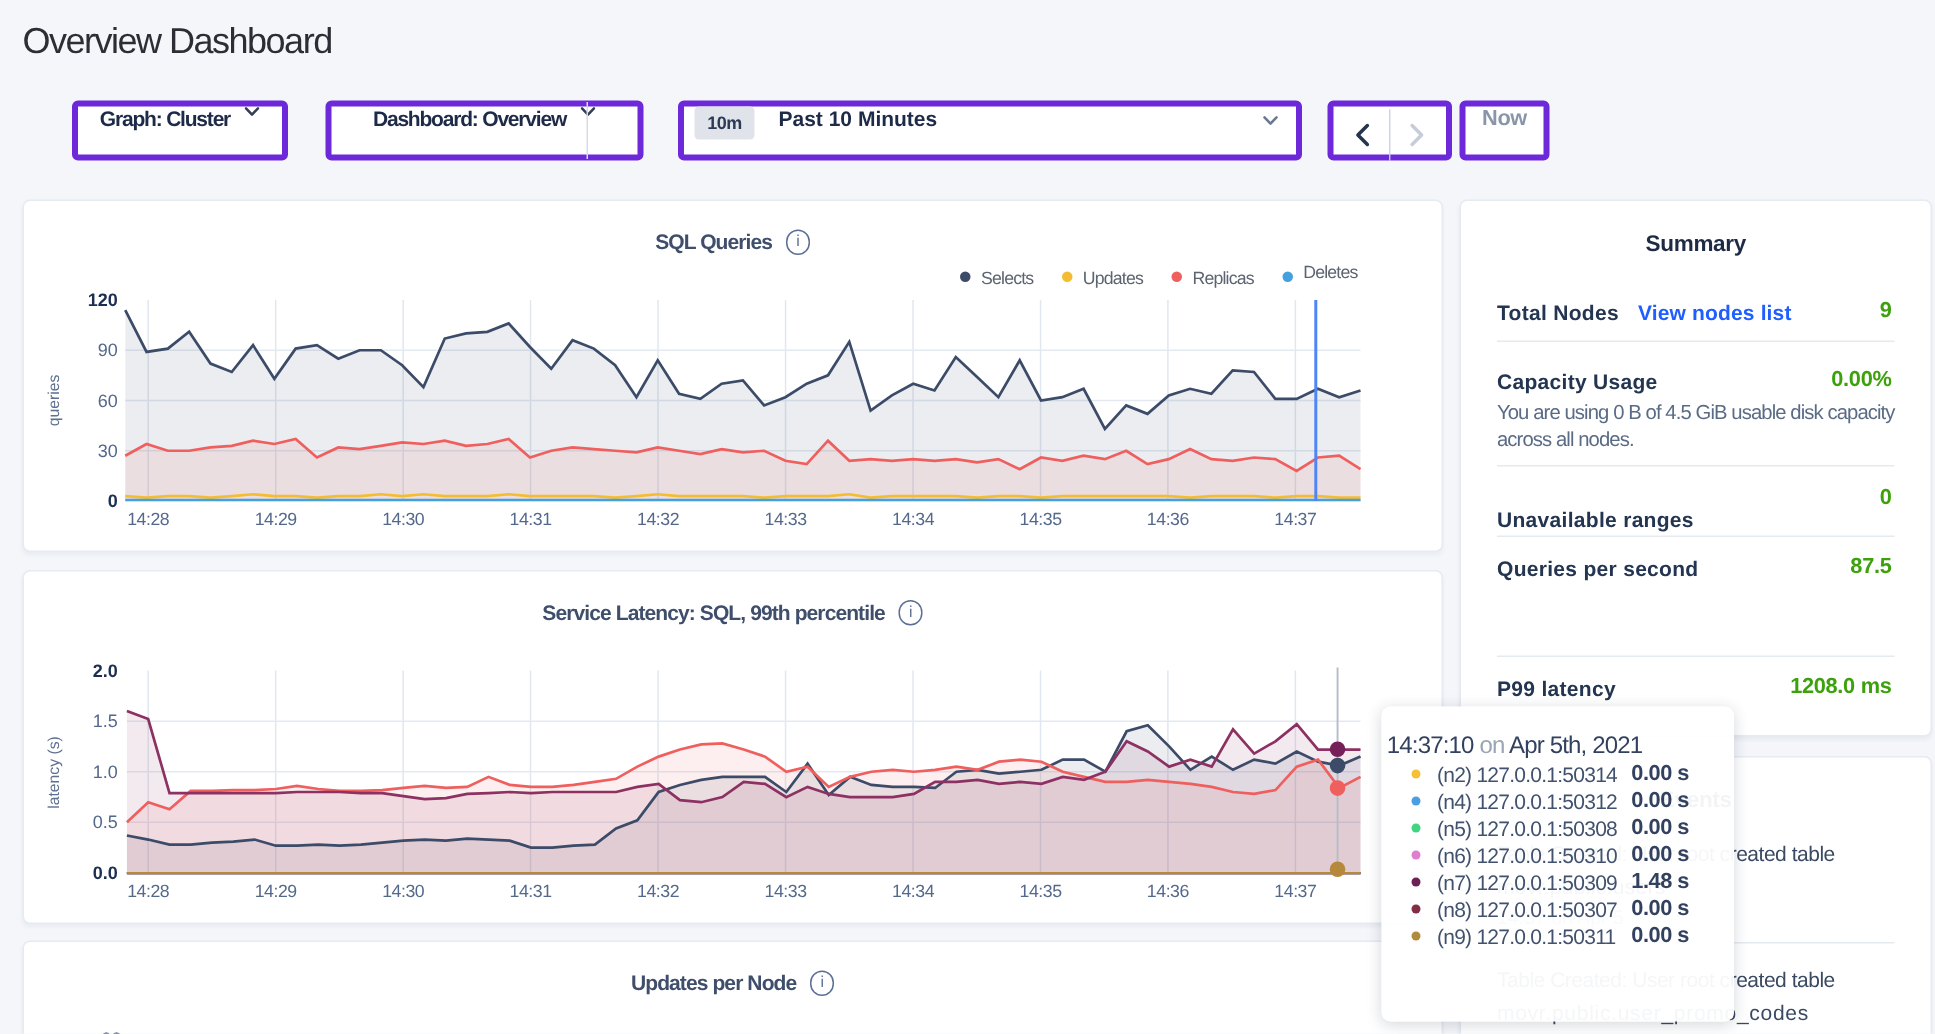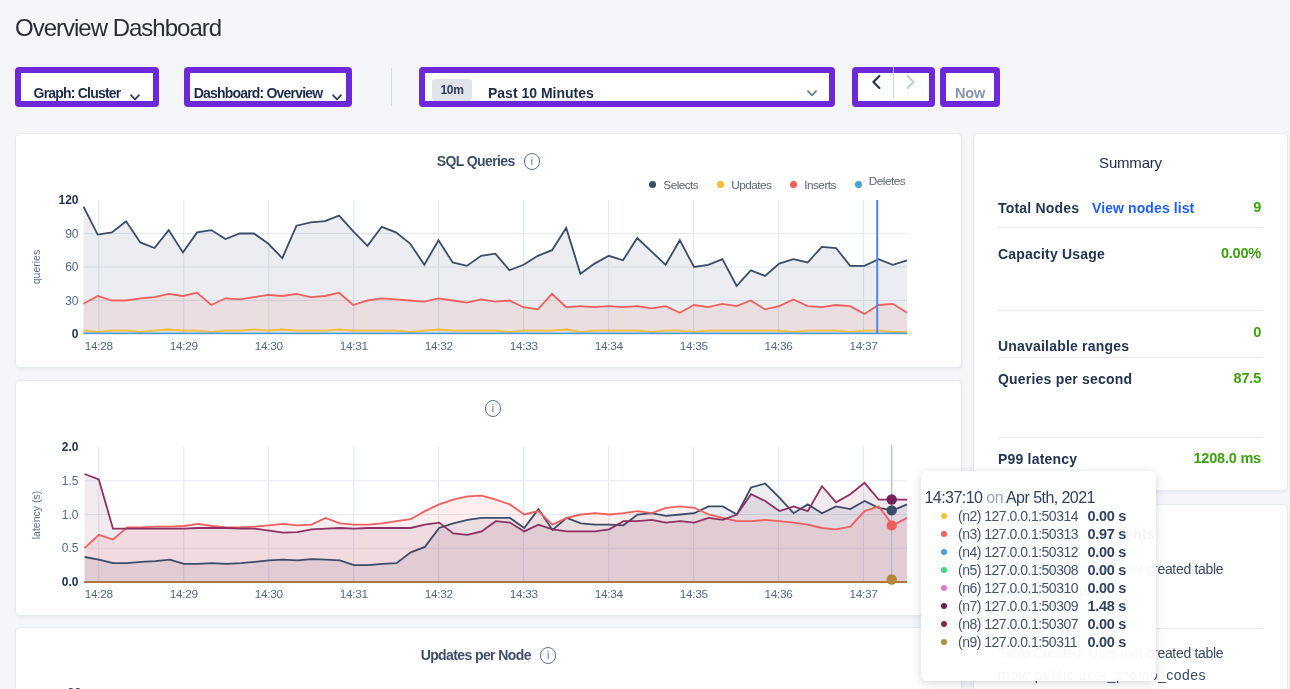--- a/index.html
+++ b/index.html
@@ -1,38 +1,38 @@
 <!DOCTYPE html>
 <html><head><meta charset="utf-8"><style>
 * { margin:0; padding:0; box-sizing:border-box; }
 body { width:1290px; height:689px; background:#f4f6fa; overflow:hidden; position:relative;
        font-family:"Liberation Sans", sans-serif; }
 .card { position:absolute; background:#fff; border:1px solid #e6eaf1; border-radius:5px;
         box-shadow:0 2px 3px rgba(50,70,100,0.06); }
-.btn { position:absolute; height:40px; background:#fff; border:6px solid #6d28d9; border-radius:4px;
-       display:flex; align-items:flex-end; justify-content:center; }
+.btn { position:absolute; height:40px; background:#fff; border:4px solid #6d28d9; border-radius:4px;
+       display:flex; align-items:flex-start; justify-content:center;margin-left:33px; }
 .btxt { font-size:14px; font-weight:700; color:#1e2b48; letter-spacing:-0.8px; }
 .ct { position:absolute; width:100%; display:flex; align-items:center; justify-content:center; font-size:14px; font-weight:700;
       color:#3f4e6b; letter-spacing:-0.6px; }
 .ci { width:16.5px; height:16.5px; border:1.3px solid #5b6f96; border-radius:50%; color:#5b6f96;
       font-size:10.5px; line-height:14px; font-weight:400; letter-spacing:0; text-align:center; margin-left:9px; flex:none; }
 .sumlbl { font-size:14px; font-weight:700; color:#233550; letter-spacing:0.2px; }
 .green { position:absolute; right:26px; font-size:14.5px; font-weight:700; color:#3da10c; letter-spacing:-0.2px; }
 .desc { position:absolute; left:24px; font-size:13.5px; color:#5a6b85; letter-spacing:-0.6px; line-height:17.5px; white-space:nowrap; }
 </style></head>
 <body>
 <div style="position:absolute;left:15px;top:14px;font-size:24px;color:#2b2e34;letter-spacing:-1px">Overview Dashboard</div>
 
 <div class="btn" style="left:15px;top:67px;width:144px">
     <span class="btxt">Graph: Cluster</span>
     <svg width="10" height="7" viewBox="0 0 10 7" style="margin-left:10px">
       <path d="M1 1.2 L5 5.4 L9 1.2" fill="none" stroke="#333f55" stroke-width="1.7" stroke-linecap="round" stroke-linejoin="round"></path>
     </svg>
   </div>
-<div class="btn" style="left:184px;top:67px;width:168px">
+<div class="btn" style="left:184px;top:67px;width:212px">
     <span class="btxt">Dashboard: Overview</span>
     <svg width="10" height="7" viewBox="0 0 10 7" style="margin-left:10px">
       <path d="M1 1.2 L5 5.4 L9 1.2" fill="none" stroke="#333f55" stroke-width="1.7" stroke-linecap="round" stroke-linejoin="round"></path>
     </svg>
   </div>
 <div style="position:absolute;left:391px;top:68px;width:1px;height:38px;background:#d6dce6"></div>
 
 <div class="btn" style="left:419px;top:67px;width:416px;justify-content:flex-start">
   <span style="margin-left:7px;background:#e0e4ea;border-radius:3px;width:40px;height:22px;display:inline-flex;align-items:center;justify-content:center;font-size:12px;font-weight:700;color:#2b3a55;letter-spacing:-0.3px">10m</span>
   <span class="btxt" style="margin-left:16px;letter-spacing:0">Past 10 Minutes</span>
@@ -57,21 +57,21 @@
       <span class="ci">i</span>
     </div>
   <div style="position:absolute;right:56px;top:40px"><span style="display:inline-flex;align-items:center;margin-left:19px">
         <span style="width:7px;height:7px;border-radius:50%;background:#3c4b68;margin-right:7px"></span>
         <span style="font-size:11.8px;color:#5c6470;letter-spacing:-0.55px">Selects</span>
       </span><span style="display:inline-flex;align-items:center;margin-left:19px">
         <span style="width:7px;height:7px;border-radius:50%;background:#f4bd31;margin-right:7px"></span>
         <span style="font-size:11.8px;color:#5c6470;letter-spacing:-0.55px">Updates</span>
       </span><span style="display:inline-flex;align-items:center;margin-left:19px">
         <span style="width:7px;height:7px;border-radius:50%;background:#ef5f5e;margin-right:7px"></span>
-        <span style="font-size:11.8px;color:#5c6470;letter-spacing:-0.55px">Inserts</span>
+        <span style="font-size:11.8px;color:#5c6470;letter-spacing:-0.55px">Replicas</span>
       </span><span style="display:inline-flex;align-items:flex-end;margin-left:19px">
         <span style="width:7px;height:7px;border-radius:50%;background:#45a1dd;margin-right:7px"></span>
         <span style="font-size:11.8px;color:#5c6470;letter-spacing:-0.55px">Deletes</span>
       </span></div>
   <svg width="945" height="233" viewBox="0 0 945 233" style="position:absolute;left:0;top:0">
       <line x1="82.8" y1="66.0" x2="82.8" y2="200.0" stroke="#e1e7f0" stroke-width="1"></line>
       <line x1="167.8" y1="66.0" x2="167.8" y2="200.0" stroke="#e1e7f0" stroke-width="1"></line>
       <line x1="252.8" y1="66.0" x2="252.8" y2="200.0" stroke="#e1e7f0" stroke-width="1"></line>
       <line x1="337.7" y1="66.0" x2="337.7" y2="200.0" stroke="#e1e7f0" stroke-width="1"></line>
       <line x1="422.7" y1="66.0" x2="422.7" y2="200.0" stroke="#e1e7f0" stroke-width="1"></line>
@@ -105,20 +105,21 @@
       <text x="592.7" y="216" text-anchor="middle" font-size="11.8" letter-spacing="-0.3" fill="#54688c">14:34</text>
       <text x="677.7" y="216" text-anchor="middle" font-size="11.8" letter-spacing="-0.3" fill="#54688c">14:35</text>
       <text x="762.6" y="216" text-anchor="middle" font-size="11.8" letter-spacing="-0.3" fill="#54688c">14:36</text>
       <text x="847.6" y="216" text-anchor="middle" font-size="11.8" letter-spacing="-0.3" fill="#54688c">14:37</text>
       <text x="23.5" y="133" text-anchor="middle" font-size="10.5" fill="#5e7290" transform="rotate(-90 23.5 133)">queries</text>
     </svg>
 </div>
 
 <div class="card" style="left:15px;top:380px;width:947px;height:236px">
   <div class="ct" style="top:19px">
+      <span>Service Latency: SQL, 99th percentile</span>
       <span class="ci">i</span>
     </div>
   <svg width="945" height="234" viewBox="0 0 945 234" style="position:absolute;left:0;top:0">
       <line x1="82.8" y1="66.0" x2="82.8" y2="201.0" stroke="#e1e7f0" stroke-width="1"></line>
       <line x1="167.8" y1="66.0" x2="167.8" y2="201.0" stroke="#e1e7f0" stroke-width="1"></line>
       <line x1="252.8" y1="66.0" x2="252.8" y2="201.0" stroke="#e1e7f0" stroke-width="1"></line>
       <line x1="337.7" y1="66.0" x2="337.7" y2="201.0" stroke="#e1e7f0" stroke-width="1"></line>
       <line x1="422.7" y1="66.0" x2="422.7" y2="201.0" stroke="#e1e7f0" stroke-width="1"></line>
       <line x1="507.7" y1="66.0" x2="507.7" y2="201.0" stroke="#e1e7f0" stroke-width="1"></line>
       <line x1="592.7" y1="66.0" x2="592.7" y2="201.0" stroke="#e1e7f0" stroke-width="1"></line>
@@ -166,27 +167,28 @@
 
 <div class="card" style="left:15px;top:627px;width:947px;height:180px">
   <div class="ct" style="top:19px">
       <span>Updates per Node</span>
       <span class="ci">i</span>
     </div>
   <div style="position:absolute;left:51px;top:57px;font-size:13px;font-weight:700;color:#1c2e52">60</div>
 </div>
 
 <div class="card" style="left:973px;top:133px;width:315px;height:358px">
-  <div style="position:absolute;top:20px;width:100%;text-align:center;font-size:15px;font-weight:400;color:#1f2b45;letter-spacing:-0.2px">Summary</div>
+  <div style="position:absolute;top:20px;width:100%;text-align:center;font-size:15px;font-weight:700;color:#1f2b45;letter-spacing:-0.2px">Summary</div>
   <div style="position:absolute;left:24px;top:66px" class="sumlbl">Total Nodes</div>
   <div style="position:absolute;left:118px;top:66px;font-size:14px;font-weight:700;color:#1f5eff;letter-spacing:0.1px">View nodes list</div>
   <div class="green" style="top:65px">9</div>
   <div style="position:absolute;left:24px;right:24px;top:93px;height:1px;background:#e5eaf1"></div>
   <div style="position:absolute;left:24px;top:112px" class="sumlbl">Capacity Usage</div>
   <div class="green" style="top:111px">0.00%</div>
+  <div class="desc" style="top:132px">You are using 0 B of 4.5 GiB usable disk capacity<br>across all nodes.</div>
   <div style="position:absolute;left:24px;right:24px;top:176px;height:1px;background:#e5eaf1"></div>
   <div style="position:absolute;left:24px;top:204px" class="sumlbl">Unavailable ranges</div>
   <div class="green" style="top:190px">0</div>
   <div style="position:absolute;left:24px;right:24px;top:223px;height:1px;background:#e5eaf1"></div>
   <div style="position:absolute;left:24px;top:237px" class="sumlbl">Queries per second</div>
   <div class="green" style="top:236px">87.5</div>
   <div style="position:absolute;left:24px;right:24px;top:303px;height:1px;background:#e5eaf1"></div>
   <div style="position:absolute;left:24px;top:317px" class="sumlbl">P99 latency</div>
   <div class="green" style="top:316px">1208.0 ms</div>
 </div>
@@ -204,27 +206,20 @@
   <div style="position:absolute;left:20px;top:36.3px;width:215px">
       <div style="position:relative">
         <div style="display:flex;align-items:center;height:18px">
           <span style="width:6.5px;height:6.5px;border-radius:50%;background:#f5c035;margin-right:11px;flex:none"></span>
           <span style="font-size:14px;color:#42526e;letter-spacing:-0.5px">(n2) 127.0.0.1:50314</span>
           <span style="font-size:14.5px;font-weight:700;color:#32415f;letter-spacing:-0.3px;position:absolute;left:147px;white-space:nowrap">0.00 s</span>
         </div>
       </div>
       <div style="position:relative">
         <div style="display:flex;align-items:center;height:18px">
-          <span style="width:6.5px;height:6.5px;border-radius:50%;background:#f2635c;margin-right:11px;flex:none"></span>
-          <span style="font-size:14px;color:#42526e;letter-spacing:-0.5px">(n3) 127.0.0.1:50313</span>
-          <span style="font-size:14.5px;font-weight:700;color:#32415f;letter-spacing:-0.3px;position:absolute;left:147px;white-space:nowrap">0.97 s</span>
-        </div>
-      </div>
-      <div style="position:relative">
-        <div style="display:flex;align-items:center;height:18px">
           <span style="width:6.5px;height:6.5px;border-radius:50%;background:#4b9fe0;margin-right:11px;flex:none"></span>
           <span style="font-size:14px;color:#42526e;letter-spacing:-0.5px">(n4) 127.0.0.1:50312</span>
           <span style="font-size:14.5px;font-weight:700;color:#32415f;letter-spacing:-0.3px;position:absolute;left:147px;white-space:nowrap">0.00 s</span>
         </div>
       </div>
       <div style="position:relative">
         <div style="display:flex;align-items:center;height:18px">
           <span style="width:6.5px;height:6.5px;border-radius:50%;background:#3fd67f;margin-right:11px;flex:none"></span>
           <span style="font-size:14px;color:#42526e;letter-spacing:-0.5px">(n5) 127.0.0.1:50308</span>
           <span style="font-size:14.5px;font-weight:700;color:#32415f;letter-spacing:-0.3px;position:absolute;left:147px;white-space:nowrap">0.00 s</span>

